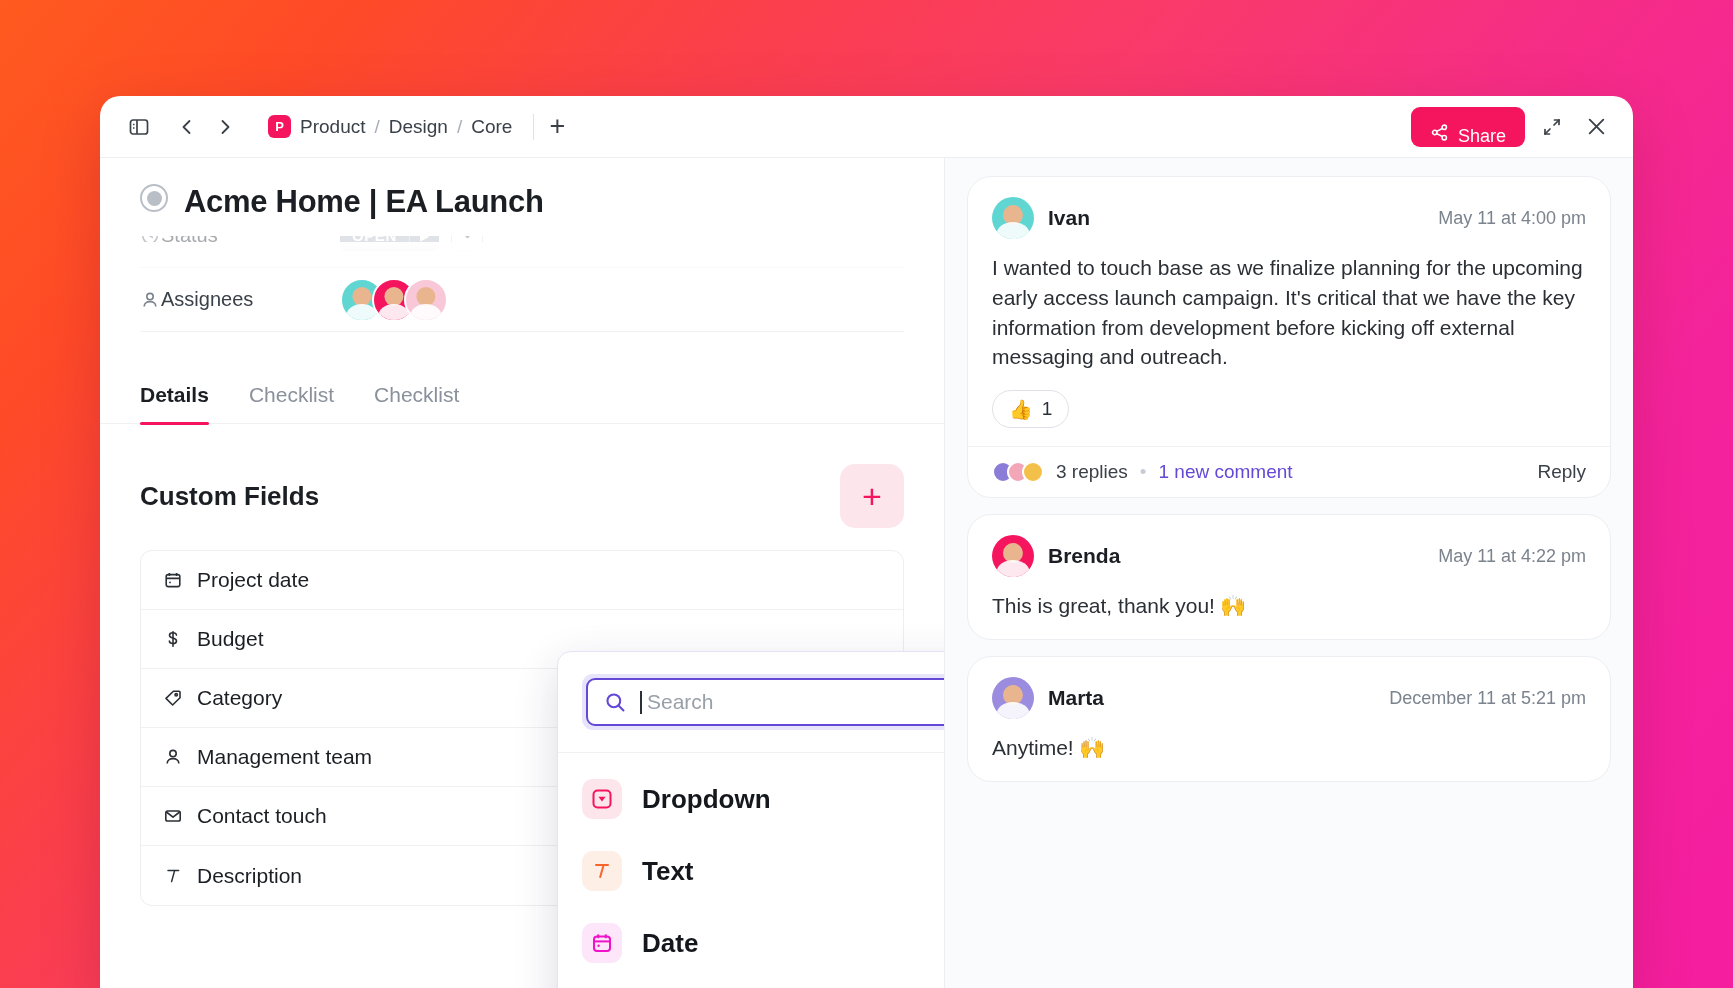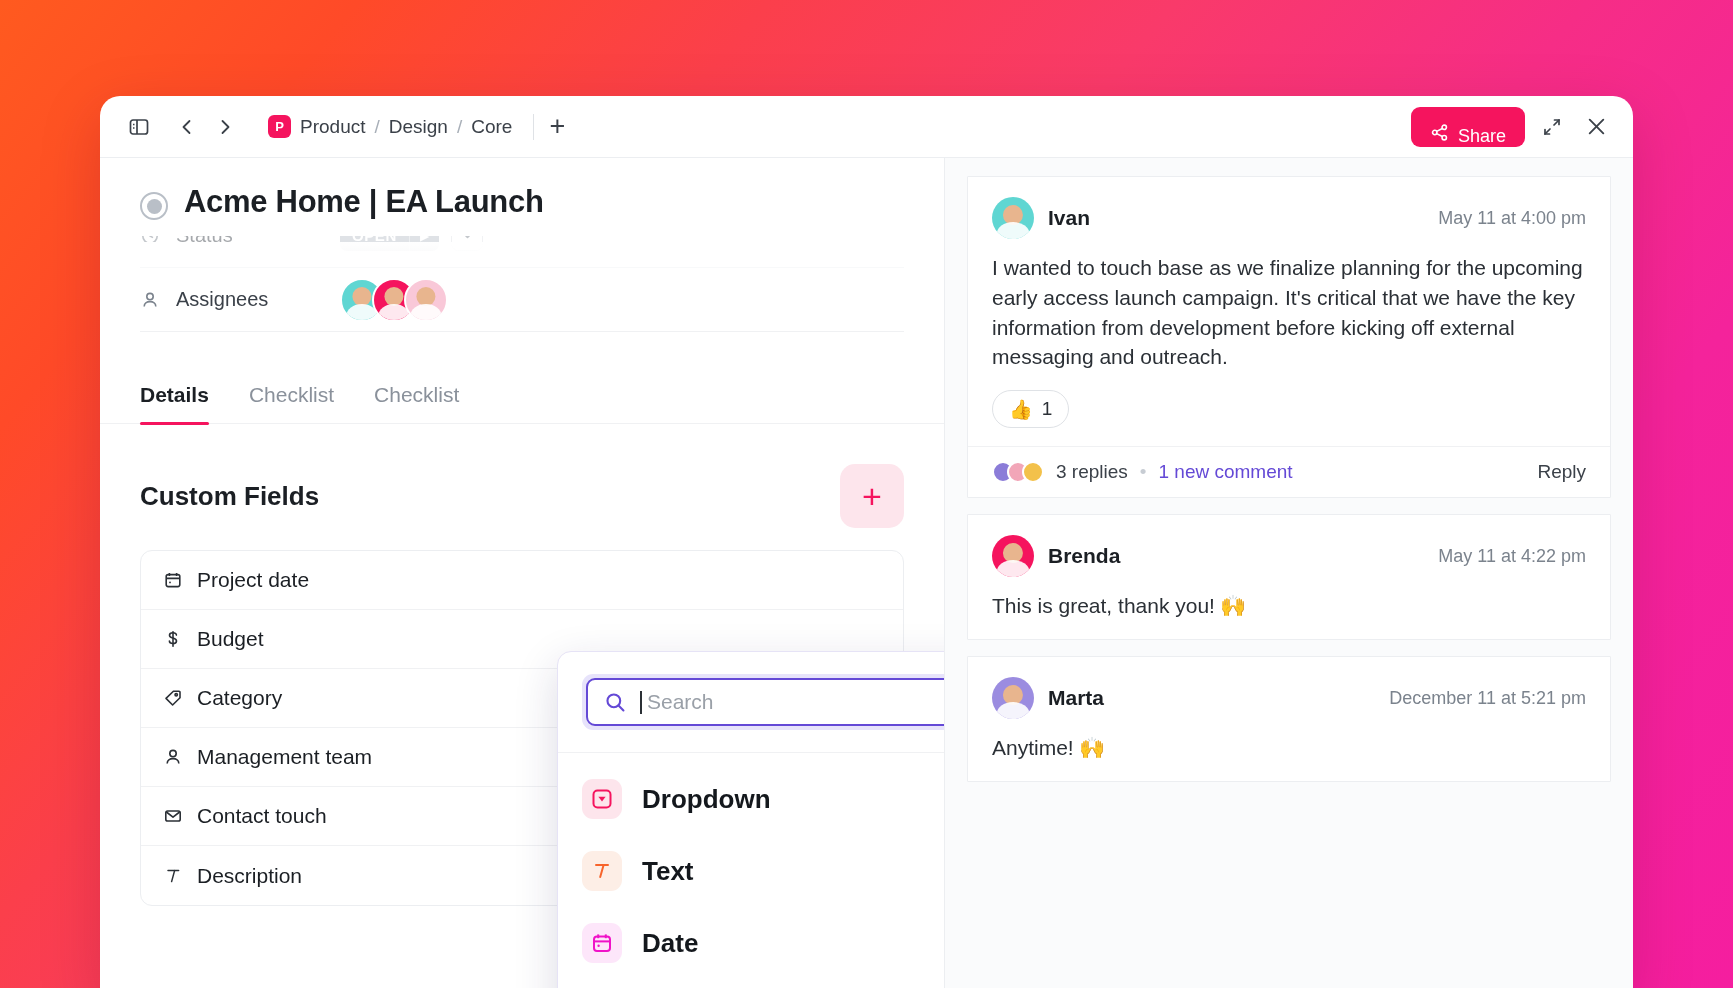--- a/index.html
+++ b/index.html
@@ -69,21 +69,21 @@
     width: 845px; flex: 0 0 845px;
     border-right: 1px solid #eceef1;
     position: relative; overflow: hidden;
   }
   .right-pane { flex: 1 1 auto; background: #fafbfc; overflow: hidden; padding: 18px 22px; }
   
   .task-head {
     position: relative; z-index: 5;
     background: #fff;
     padding: 26px 40px 16px 40px;
-    display: flex; align-items: flex-end; gap: 16px;
+    display: flex; align-items: flex-start; gap: 16px;
   }
   .task-status-dot {
     width: 28px; height: 28px; border-radius: 50%;
     border: 2.5px solid #b9bfc7;
     display: flex; align-items: center; justify-content: center; flex: 0 0 auto;
   }
   .task-status-dot i { width: 15px; height: 15px; border-radius: 50%; background: #b9bfc7; display: block; }
   .task-title { font-size: 31px; font-weight: bold; color: #1b1f24; letter-spacing: -.3px; }
   .title-fade {
     position: absolute; left: 0; right: 0; top: 84px; height: 26px; z-index: 4;
@@ -91,21 +91,21 @@
   }
   
   .props { padding: 0 40px; }
   .prop-row {
     display: flex; align-items: center;
     height: 64px;
     border-bottom: 1px solid #f0f1f3;
   }
   .prop-row.status { margin-top: -32px; opacity: .45; }
   .prop-label {
-    display: flex; align-items: center; gap: 16px;
+    display: flex; align-items: center; gap: 1px;
     width: 200px; flex: 0 0 200px;
     font-size: 20px; color: #3b4149;
   }
   .prop-label .pico { color: #7b838d; display: flex; }
   .status-pill {
     display: flex; align-items: center;
     background: #b9bfc7; color: #fff; border-radius: 7px;
     height: 30px; overflow: hidden;
   }
   .status-pill .txt { font-size: 15px; font-weight: bold; letter-spacing: .6px; padding: 0 12px; }
@@ -207,21 +207,21 @@
     height: 72px; padding: 0 24px;
   }
   .opt-ico {
     width: 40px; height: 40px; border-radius: 11px;
     display: flex; align-items: center; justify-content: center;
     flex: 0 0 auto;
   }
   .opt-label { font-size: 26px; font-weight: bold; color: #14181d; text-align: right; }
   
   .card {
-    background: #fff; border: 1px solid #eceef1; border-radius: 1px;
+    background: #fff; border: 1px solid #eceef1; border-radius: 24px;
     margin-bottom: 16px;
   }
   .c-body { padding: 20px 24px 18px 24px; }
   .c-head { display: flex; align-items: center; gap: 14px; }
   .c-avatar { width: 42px; height: 42px; border-radius: 50%; flex: 0 0 auto; position: relative; overflow: hidden; }
   .c-name { font-size: 21px; font-weight: bold; color: #1b1f24; }
   .c-time { margin-left: auto; font-size: 18px; color: #7b838d; }
   .c-text { margin-top: 14px; font-size: 21px; line-height: 1.42; color: #2b3036; }
   .reaction {
     display: inline-flex; align-items: center; gap: 9px;

